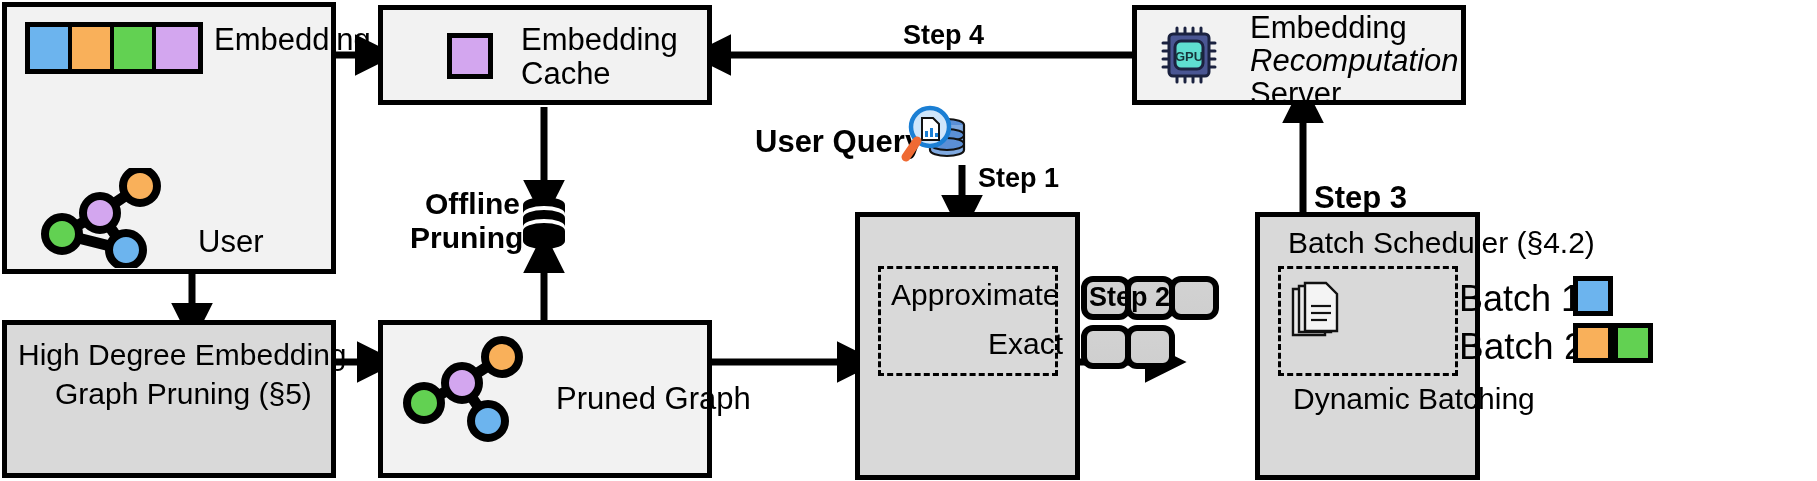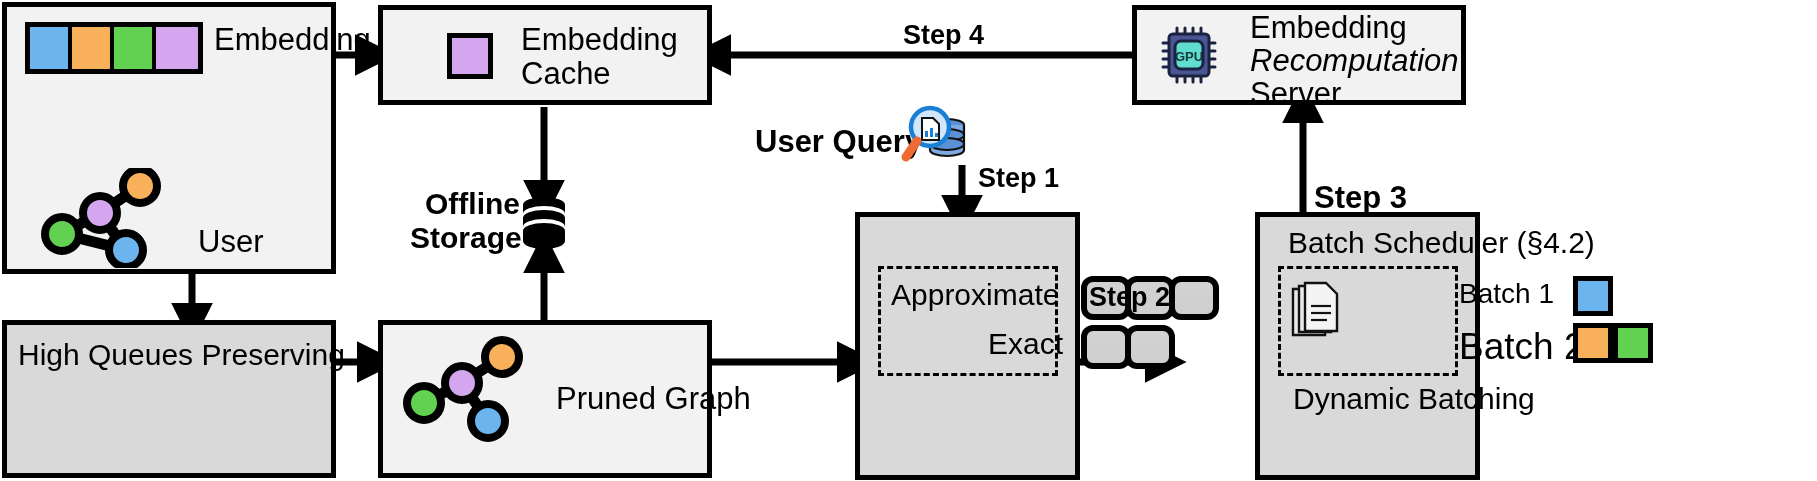--- a/index.html
+++ b/index.html
@@ -110,21 +110,21 @@
   </svg>
   <div class="lbl" style="left:198px; top:224px; font-size:31px;">User</div>
 
   <div class="box" style="left:378px; top:5px; width:334px; height:100px;">
   </div>
   <div class="chip" style="left:447px; top:33px; width:46px; height:46px; background:#d3a6ef;"></div>
   <div class="lbl" style="left:521px; top:22px; font-size:31px;">Embedding</div>
   <div class="lbl" style="left:521px; top:56px; font-size:31px;">Cache</div>
 
   <div class="lbl bold" style="left:425px; top:187px; font-size:30px;">Offline</div>
-  <div class="lbl bold" style="left:410px; top:221px; font-size:30px;">Storage</div>
+  <div class="lbl bold" style="left:410px; top:221px; font-size:30px;">Pruning</div>
   <svg style="position:absolute; left:521px; top:196px; width:46px; height:62px;" viewBox="0 0 46 62">
     <g fill="#000">
       <ellipse cx="23" cy="9" rx="21" ry="8"></ellipse>
       <rect x="2" y="9" width="42" height="9"></rect>
       <ellipse cx="23" cy="18" rx="21" ry="8" fill="#fff"></ellipse>
       <ellipse cx="23" cy="22" rx="21" ry="8"></ellipse>
       <rect x="2" y="22" width="42" height="9"></rect>
       <ellipse cx="23" cy="31" rx="21" ry="8" fill="#fff"></ellipse>
       <ellipse cx="23" cy="35" rx="21" ry="8"></ellipse>
       <rect x="2" y="35" width="42" height="10"></rect>
@@ -176,21 +176,21 @@
       <path d="M11,5 h22 l10,10 v36 h-32 z"></path>
       <path d="M17,2 h21 l11,11 v37 h-32 z" fill="#f4f4f4"></path>
     </g>
     <g stroke="#111" stroke-width="2.2">
       <line x1="23" y1="25" x2="43" y2="25"></line>
       <line x1="23" y1="32" x2="43" y2="32"></line>
       <line x1="23" y1="39" x2="39" y2="39"></line>
     </g>
   </svg>
 
-  <div class="lbl" style="left:1459px; top:278px; font-size:28px;">Batch 1</div>
+  <div class="lbl" style="left:1459px; top:278px; font-size:36px;">Batch 1</div>
   <div class="chip" style="left:1573px; top:276px; width:40px; height:40px; background:#6cb4ee;"></div>
 
   <div class="lbl" style="left:1459px; top:326px; font-size:37px;">Batch 2</div>
   <div class="chip" style="left:1573px; top:323px; width:40px; height:40px; background:#f9b05a;"></div>
   <div class="chip" style="left:1613px; top:323px; width:40px; height:40px; background:#62d152;"></div>
 
   <div class="lbl" style="left:1293px; top:382px; font-size:30px;">Dynamic Batching</div>
 
   <div class="lbl bold" style="left:1314px; top:142px; font-size:31px;margin-top:38px;">Step 3</div>
 
@@ -218,21 +218,22 @@
     <rect x="15" y="16" width="28" height="28" rx="6" fill="#5fded0" stroke="#1b2240" stroke-width="3"></rect>
     <text x="29" y="36" font-family="'Liberation Sans',sans-serif" font-size="13" font-weight="bold" text-anchor="middle" fill="#16343a">GPU</text>
   </svg>
   <div class="lbl" style="left:1250px; top:10px; font-size:31px;">Embedding</div>
   <div class="lbl" style="left:1250px; top:43px; font-size:31px;font-style:italic;">Recomputation</div>
   <div class="lbl" style="left:1250px; top:76px; font-size:31px;">Server</div>
 
   <div class="lbl bold" style="left:903px; top:20px; font-size:27px;">Step 4</div>
 
   <div class="box dark" style="left:2px; top:320px; width:334px; height:158px;"></div>
-  <div class="lbl" style="left:18px; top:338px; font-size:30px;">High Queues Preserving</div>
+  <div class="lbl" style="left:18px; top:338px; font-size:30px;">High Degree Embedding</div>
+  <div class="lbl" style="left:55px; top:377px; font-size:30px;">Graph Pruning (§5)</div>
 
   <div class="box" style="left:378px; top:320px; width:334px; height:158px;"></div>
   <svg style="position:absolute; left:400px; top:335px; width:140px; height:110px;" viewBox="0 0 140 110">
     <g stroke="#000" stroke-width="11" stroke-linecap="round">
       <line x1="24" y1="68" x2="62" y2="48"></line>
       <line x1="62" y1="48" x2="102" y2="22"></line>
       <line x1="62" y1="48" x2="88" y2="86"></line>
     </g>
     <g stroke="#000" stroke-width="8">
       <circle cx="102" cy="22" r="17" fill="#f9b05a"></circle>

